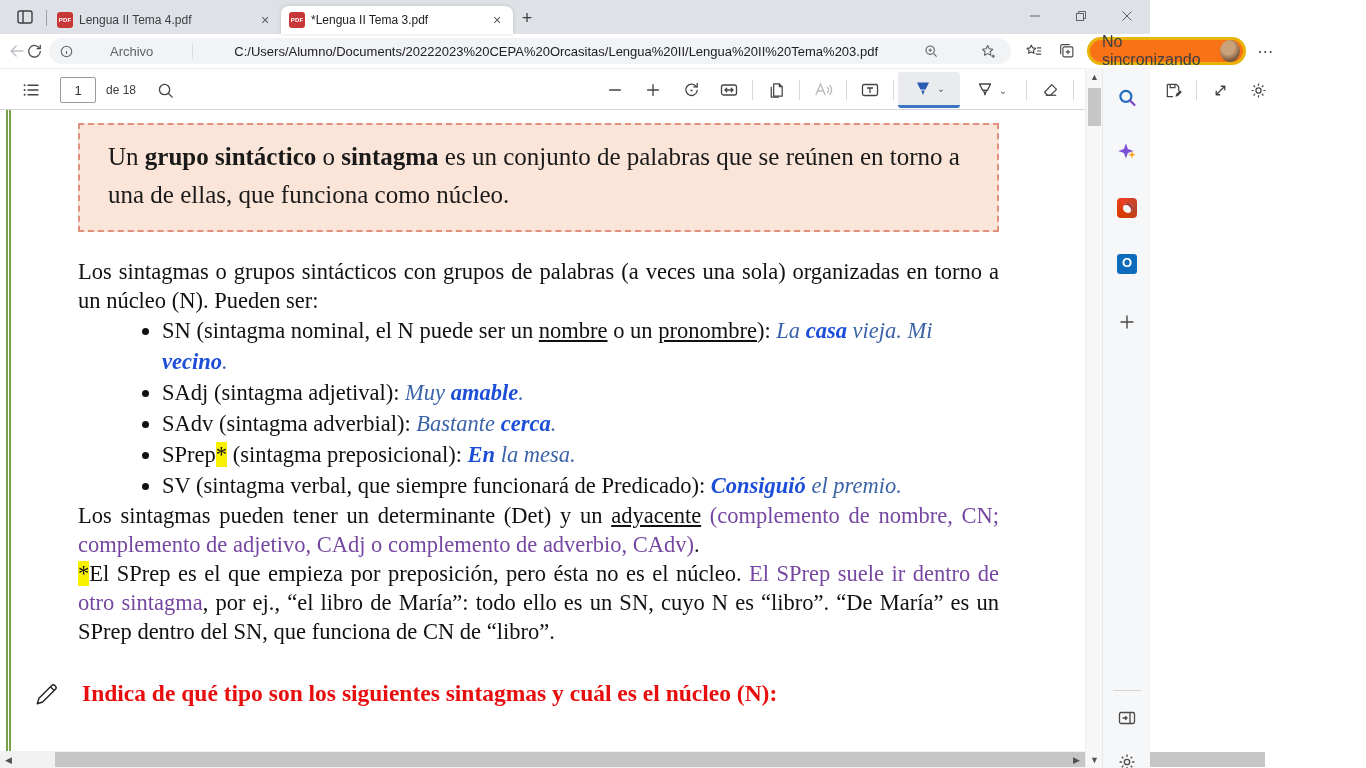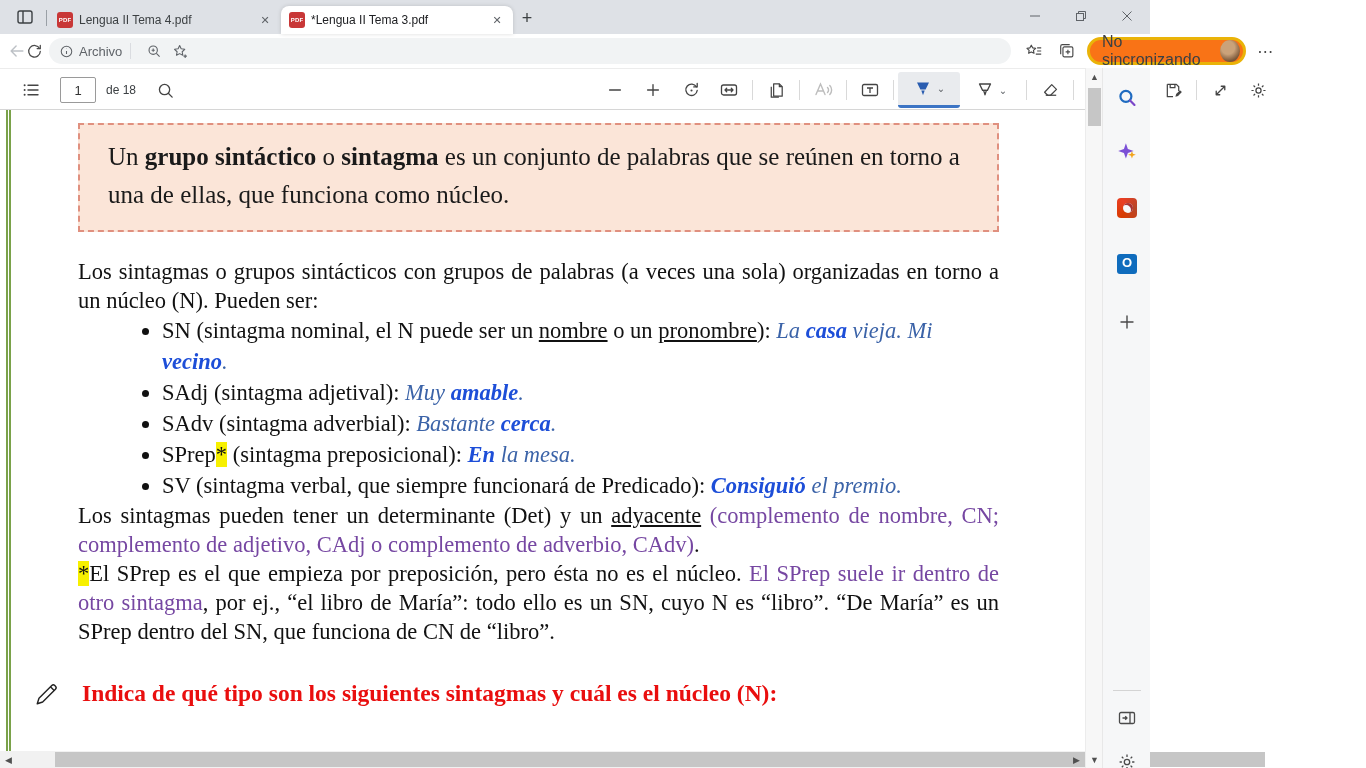--- a/index.html
+++ b/index.html
@@ -15,21 +15,21 @@
   .tab .title { flex:1; white-space:nowrap; overflow:hidden; text-overflow:ellipsis; margin:0 6px; }
   .pdf-fav { width:16px; height:16px; flex:0 0 16px; background:#c83737; border-radius:3px; color:#fff; font-size:6px; font-weight:bold; display:flex; align-items:center; justify-content:center; letter-spacing:.2px; }
   .tab-close { width:16px; height:16px; color:#5f6368; font-size:11px; display:flex; align-items:center; justify-content:center; border-radius:3px; }
   .newtab-btn { width:28px; height:28px; display:flex; align-items:center; justify-content:center; color:#3c4043; font-size:18px; margin-bottom:2px; }
   .win-controls { position:absolute; right:0; top:0; height:34px; display:flex; }
   .win-btn { width:46px; height:32px; display:flex; align-items:center; justify-content:center; color:#5f6368; }
 
   
   .navbar { height:34px; background:#ffffff; display:flex; align-items:center; flex:0 0 34px; padding:0 8px; }
   .nav-btn { width:30px; height:30px; display:flex; align-items:center; justify-content:center; }
-  .url-pill { flex:0 0 auto; width:962px; height:26px; background:#f1f3f4; border-radius:14px; display:flex; align-items:center; padding:0 10px; margin-left:6px; }
+  .url-pill { flex:0 0 auto; width:962px; height:26px; background:#f1f3f4; border-radius:14px; display:flex; align-items:center; padding:0 10px; margin-left:6px;gap:31px; }
   .url-scheme { color:#5f6368; font-size:13px; margin:0 8px 0 5px; }
   .url-div { width:1px; height:16px; background:#dadce0; margin-right:10px; }
   .url-text { color:#202124; font-size:13px; white-space:nowrap; overflow:hidden; flex:1; }
   .pill-ic { width:26px; height:26px; display:flex; align-items:center; justify-content:center; flex:0 0 26px; }
   .nav-right { display:flex; align-items:center; margin-left:10px; gap:6px; }
   .profile-pill { height:28px; border:3px solid #eab308; border-radius:15px; display:flex; align-items:center; padding:2px 3px 2px 12px; gap:8px; font-size:16px; color:#3c4043; background:#f97316; }
   .avatar { width:22px; height:22px; border-radius:50%; background:radial-gradient(circle at 40% 35%, #caa27a 0 35%, #7d5a3c 70%, #5d4028); }
 
   
   .main-row { flex:1; display:flex; min-height:0; }
@@ -146,20 +146,21 @@
         </svg>
     </div>
 
     <div class="url-pill">
       <svg class="ic" width="15" height="15" viewBox="0 0 20 20" fill="none" stroke="#5f6368" stroke-width="1.4">
           <circle cx="10" cy="10" r="7"></circle>
           <path d="M10 9.2v4M10 6.3v.4"></path>
         </svg>
       <span class="url-scheme">Archivo</span>
       <div class="url-div"></div>
+      <div class="url-text">C:/Users/Alumno/Documents/20222023%20CEPA%20Orcasitas/Lengua%20II/Lengua%20II%20Tema%203.pdf</div>
       <div class="pill-ic">
         <svg class="ic" width="16" height="16" viewBox="0 0 20 20" fill="none" stroke="#5f6368" stroke-width="1.4">
             <circle cx="9" cy="9" r="5.2"></circle>
             <path d="M13 13l4 4M7 9h4M9 7v4"></path>
           </svg>
       </div>
       <div class="pill-ic">
         <svg class="ic" width="17" height="17" viewBox="0 0 20 20" fill="none" stroke="#5f6368" stroke-width="1.3" stroke-linejoin="round">
             <path d="M9 3l1.8 3.8 4.2.6-3 2.9.7 4.1L9 12.5l-3.7 1.9.7-4.1-3-2.9 4.2-.6z"></path>
             <path d="M15.5 13.5v4M13.5 15.5h4"></path>

